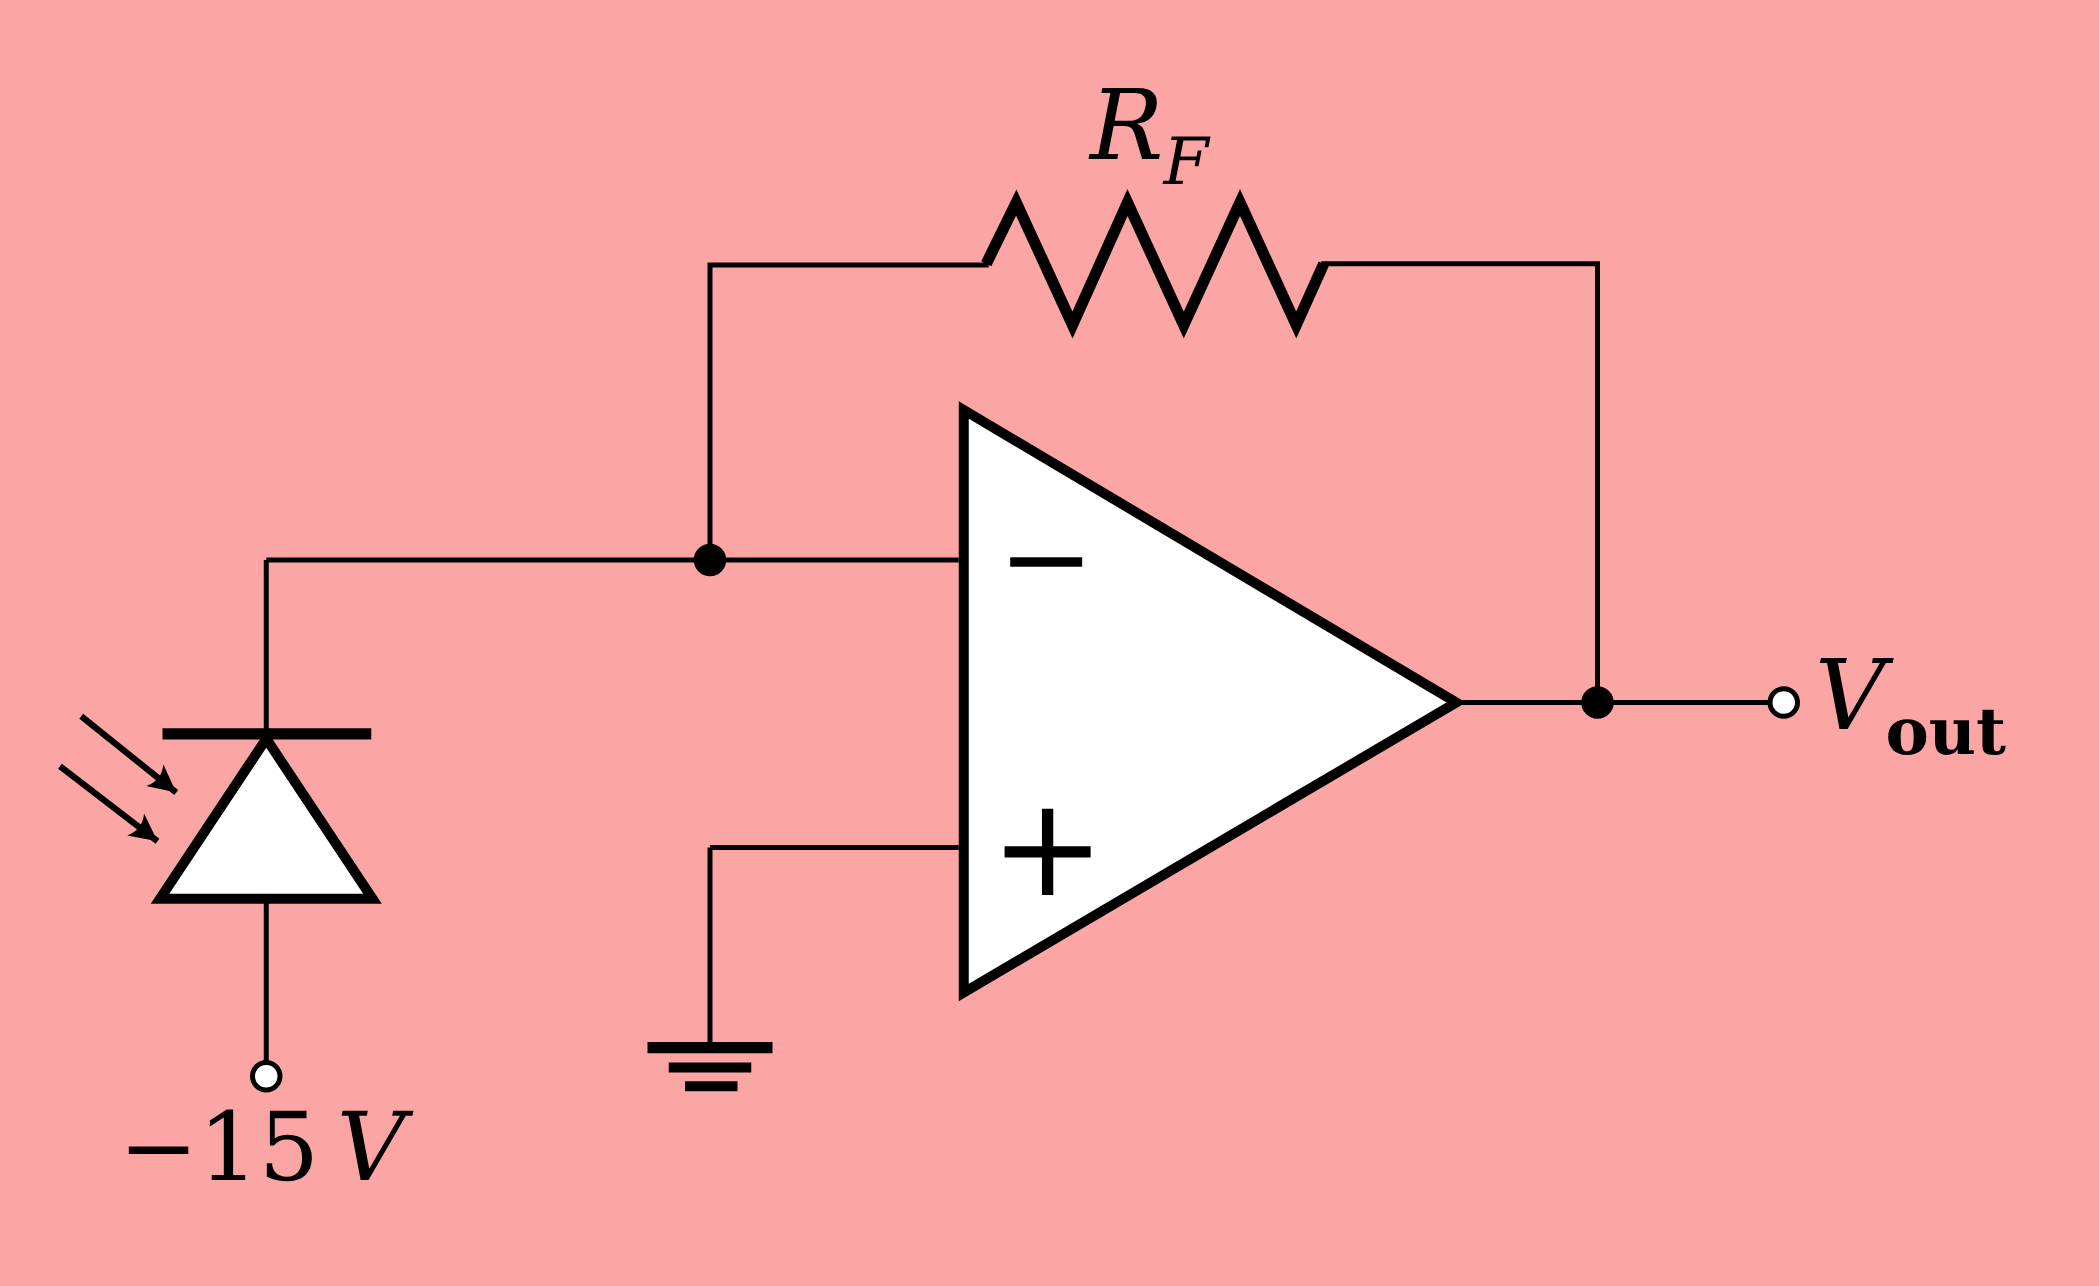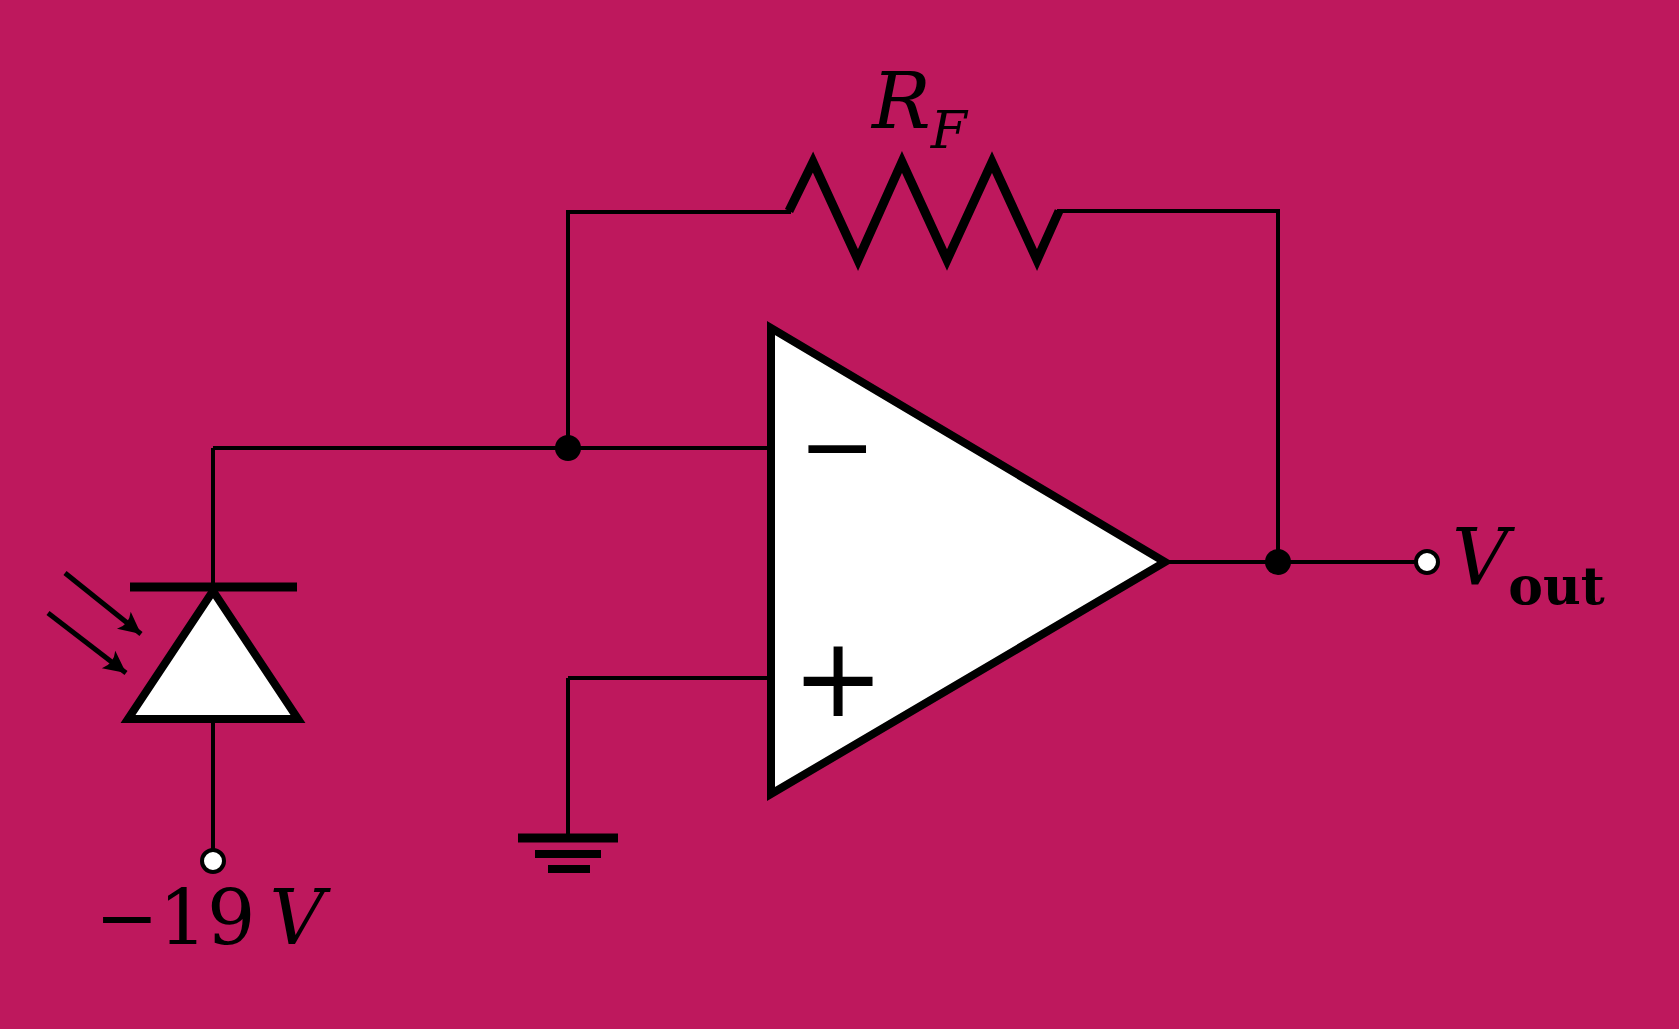--- a/index.html
+++ b/index.html
@@ -4,21 +4,21 @@
 <style>
   html, body {
     margin: 0;
     padding: 0;
     background: #ffffff;
   }
   .canvas {
     position: relative;
     width: 1679px;
     height: 1029px;
-    background: #be185d;
+    background: #fca5a5;
     font-family: "DejaVu Serif", "Liberation Serif", serif;
     color: #000000;
     overflow: hidden;
   }
   .canvas svg {
     position: absolute;
     left: 0;
     top: 0;
   }
   .label {
@@ -113,20 +113,20 @@
   </svg>
 
   <div class="label" style="left:872px; top:62px;">
     <span class="math-var">R</span><span class="math-sub italic">F</span>
   </div>
 
   <div class="label opamp-sign sign-minus" style="left:837px; top:447px;">−</div>
   <div class="label opamp-sign sign-plus" style="left:838px; top:678px;">+</div>
 
   <div class="label supply-text" style="left:95px; top:880px;">
-    <span>−19</span><span class="supply-unit">V</span>
+    <span>−15</span><span class="supply-unit">V</span>
   </div>
 
   <div class="label" style="left:1452px; top:518px;">
     <span class="math-var">V</span><span class="math-sub roman">out</span>
   </div>
 
 </div>
 
 </body></html>

